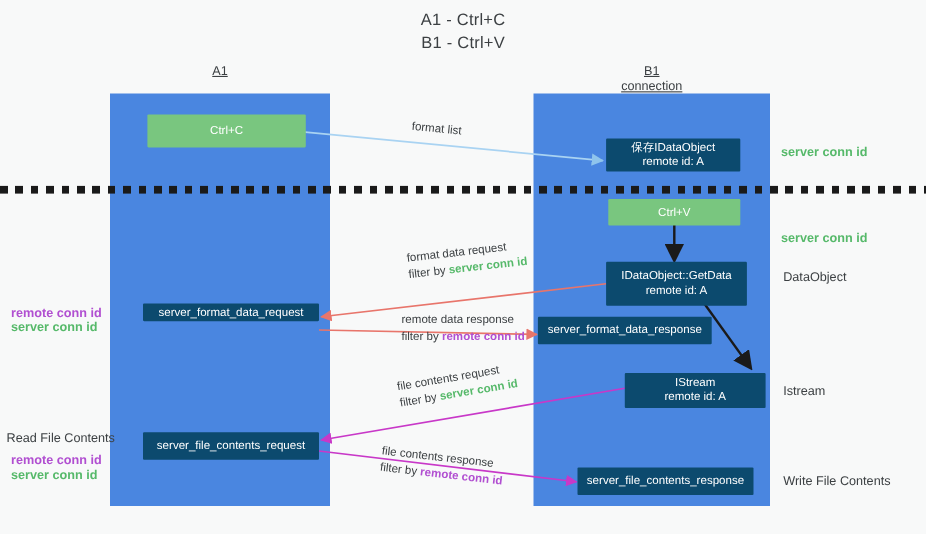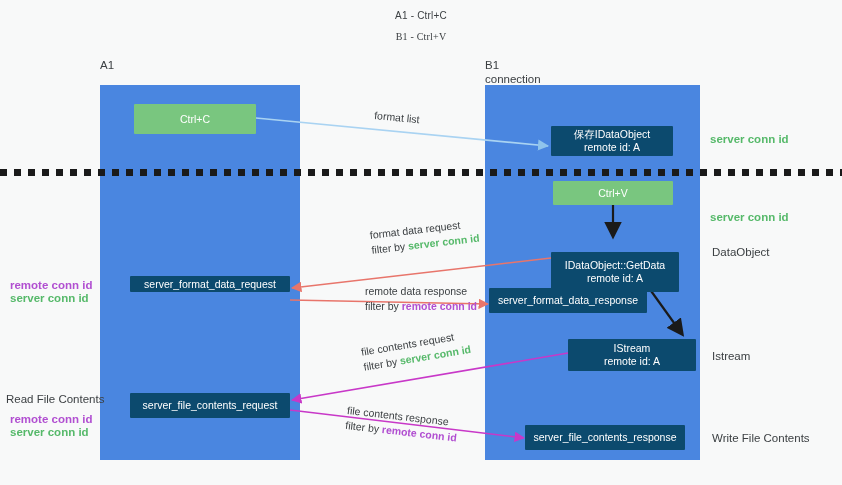--- a/index.html
+++ b/index.html
@@ -21,33 +21,35 @@
     width: 842px;
     height: 485px;
   }
 
   
   .title {
     position: absolute;
     left: 0;
     width: 842px;
     text-align: center;
-    font-size: 10px;
+    font-size: 15px;
     color: #3c4043;
     letter-spacing: 0.2px;
   }
   .title.l1 { top: 10px; }
-  .title.l2 { top: 31px; font-family: Liberation Serif, serif; }
+  .title.l2 { top: 31px; }
 
   
   .col-head {
     position: absolute;
+    text-align: center;
     font-size: 11.5px;
     color: #3c4043;
     line-height: 14px;
+    text-decoration: underline;
   }
 
   
   .lane {
     position: absolute;
     background: #4a86e0;
   }
 
   
   .box {
@@ -161,34 +163,34 @@
 
     <line x1="551" y1="258" x2="292" y2="288" stroke="#e8756b" stroke-width="1.5" marker-end="url(#ar-red)"></line>
 
     <line x1="290" y1="300" x2="488" y2="304" stroke="#e8756b" stroke-width="1.5" marker-end="url(#ar-red)"></line>
 
     <line x1="568" y1="353" x2="292" y2="400" stroke="#c838c8" stroke-width="1.5" marker-end="url(#ar-magenta)"></line>
 
     <line x1="290" y1="410" x2="524" y2="438" stroke="#c838c8" stroke-width="1.5" marker-end="url(#ar-magenta)"></line>
   </svg>
 
-  <div class="box green" style="left:134px; top:104px; width:122px; height:30px;">
+  <div class="box green" style="left:134px; top:104px; width:144px; height:30px;">
     <span>Ctrl+C</span>
   </div>
 
   <div class="box orange" style="left:551px; top:126px; width:122px; height:30px;">
     <span>保存IDataObject</span>
     <span class="l2">remote id: A</span>
   </div>
 
   <div class="box green" style="left:553px; top:181px; width:120px; height:24px;">
     <span>Ctrl+V</span>
   </div>
 
-  <div class="box orange" style="left:551px; top:238px; width:128px; height:40px;margin-top:14px;">
+  <div class="box orange" style="left:551px; top:238px; width:128px; height:40px;">
     <span>IDataObject::GetData</span>
     <span class="l2">remote id: A</span>
   </div>
 
   <div class="box orange" style="left:130px; top:276px; width:160px; height:16px;">
     <span>server_format_data_request</span>
   </div>
 
   <div class="box orange" style="left:489px; top:288px; width:158px; height:25px;">
     <span>server_format_data_response</span>

